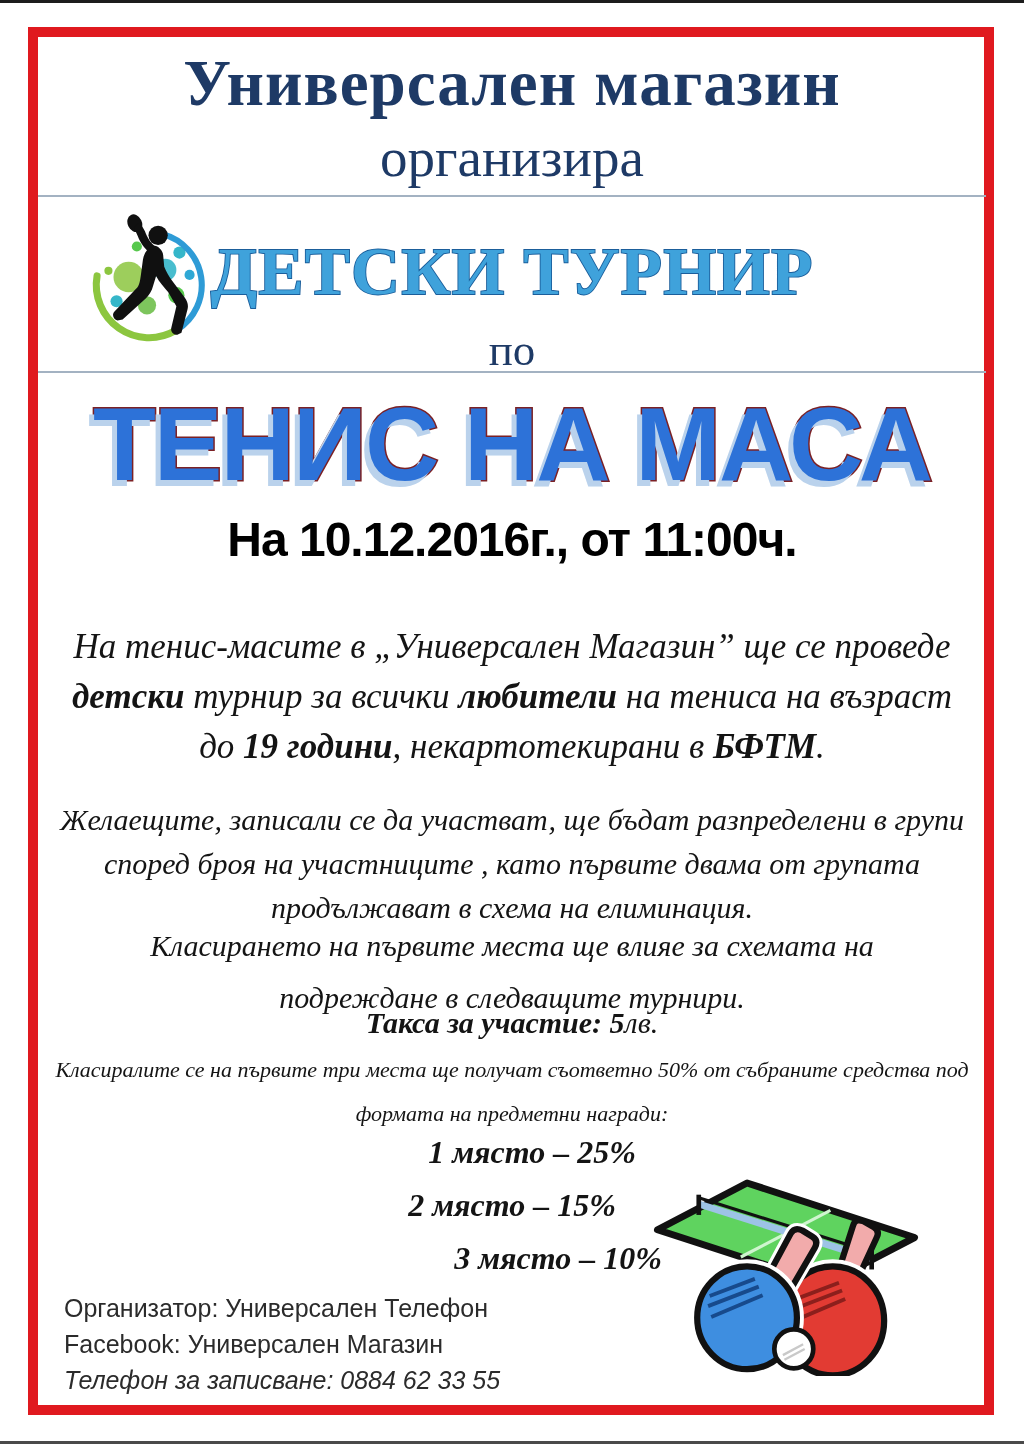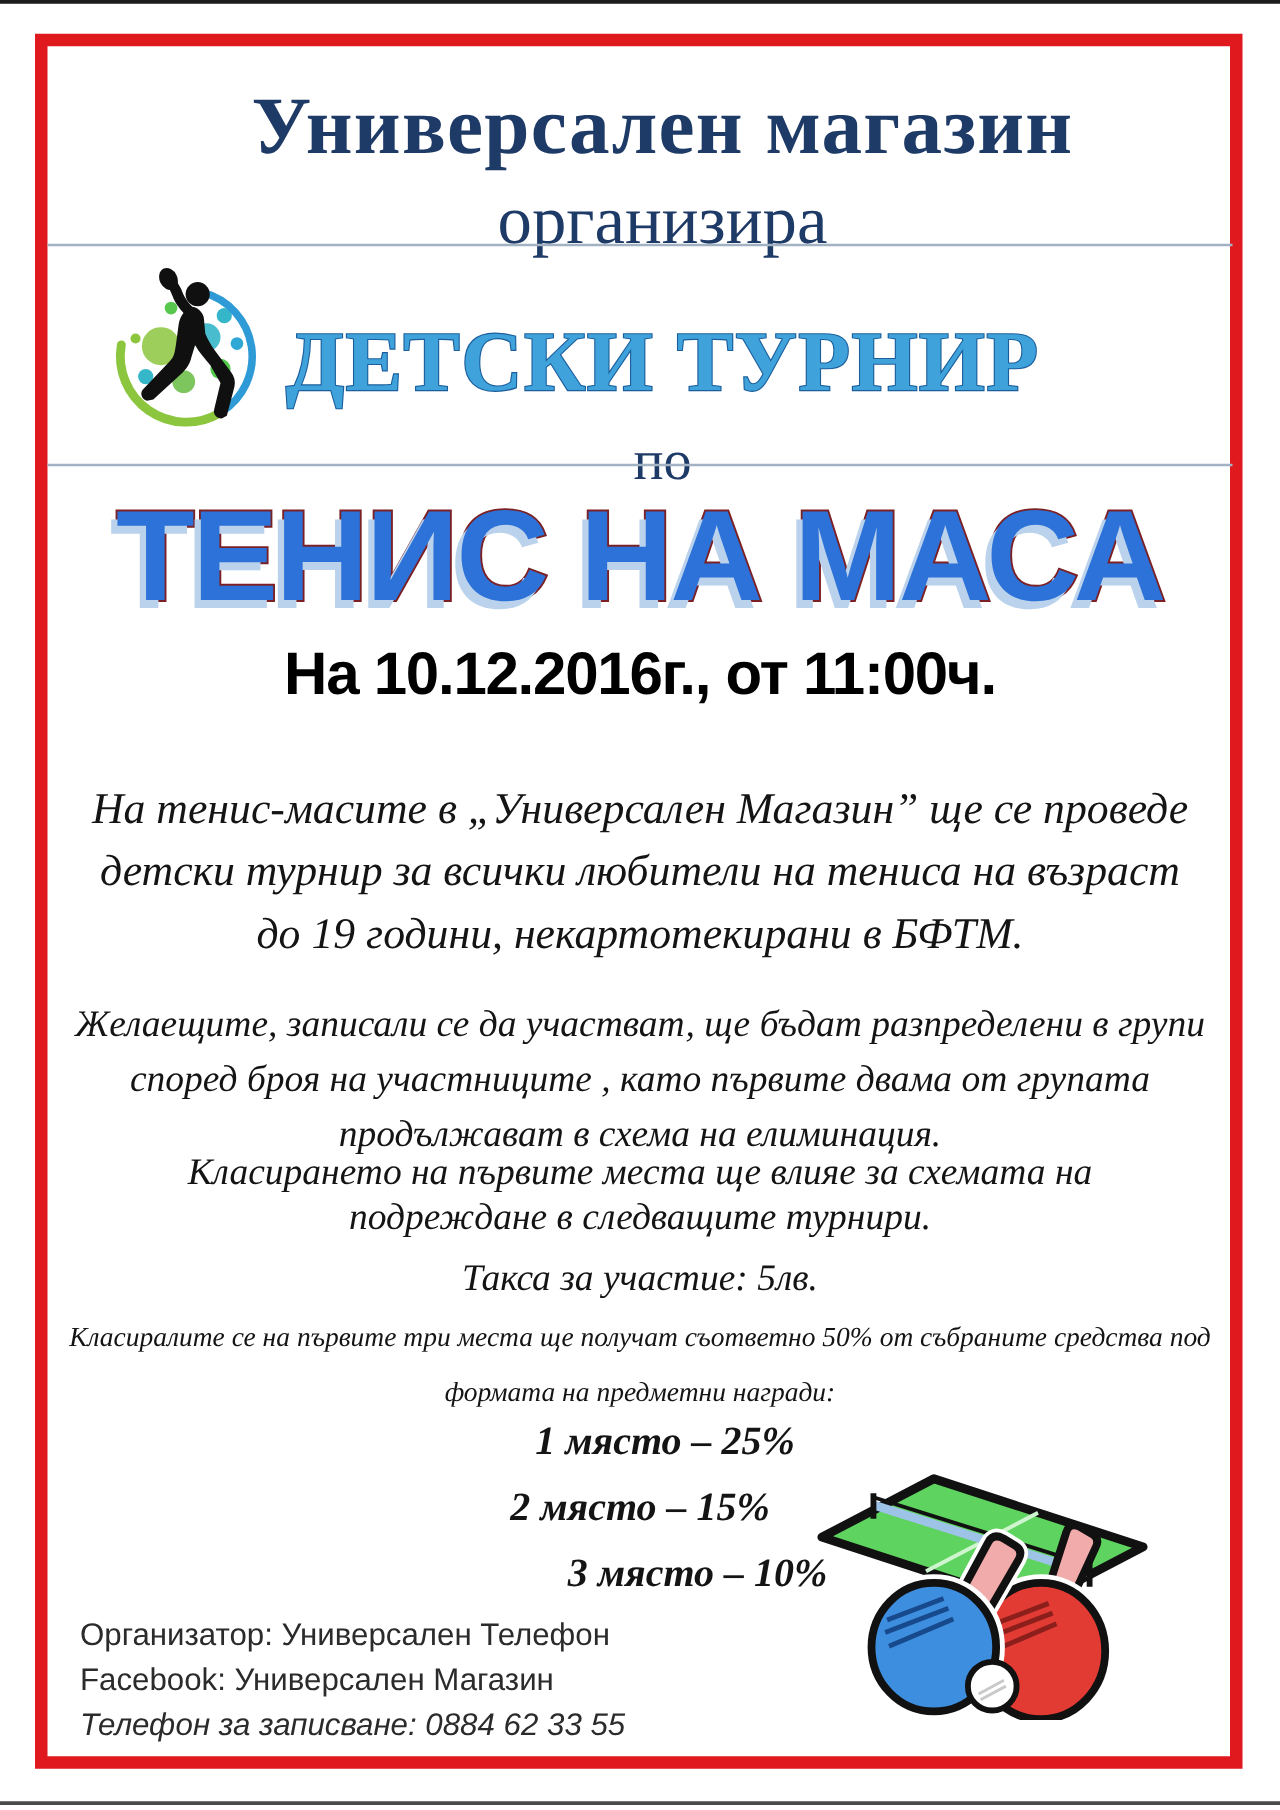--- a/index.html
+++ b/index.html
@@ -11,21 +11,21 @@
   .edge-top    { position:absolute; top:0; left:0; width:1024px; height:3px; background:#1c1c1c; }
   .edge-bottom { position:absolute; top:1441px; left:0; width:1024px; height:3px; background:#4a4a4a; }
   .frame {
     position:absolute; left:28px; top:27px; width:966px; height:1388px;
     border:10px solid #E0191F; box-sizing:border-box;
   }
   .sep { position:absolute; left:38px; width:948px; height:2px; background:#A3B2C2; }
   .sep1 { top:195px; }
   .sep2 { top:371px; }
 
-  .centered { position:absolute; left:40px; width:944px; text-align:center; margin:18px; }
+  .centered { position:absolute; left:40px; width:944px; text-align:center; margin:0; }
 
   .store {
     top:46px; font-size:65px; font-weight:bold; color:#1E3A66; letter-spacing:1px;
     font-family:"Liberation Serif", serif;
   }
   .organizes { top:126px; font-size:55px; color:#1E3A66; }
 
   .logo { position:absolute; left:78px; top:212px; width:142px; height:142px; }
 
   .tourn {
@@ -42,24 +42,24 @@
   }
   .date {
     position:absolute; left:0; top:512px; width:1024px; text-align:center;
     font-family:"Liberation Sans", sans-serif; font-weight:bold; font-size:48px;
     letter-spacing:-1px; color:#000;
   }
 
   .para { position:absolute; margin:0; text-align:center; font-style:italic; color:#141414; }
   .p1  { top:622px;  left:70px; width:884px; font-size:35px; line-height:50px; }
   .p2  { top:798px;  left:40px; width:944px; font-size:30px; line-height:44px; }
-  .p3  { top:920px;  left:70px; width:884px; font-size:30px; line-height:36px; }
+  .p3  { top:920px;  left:70px; width:884px; font-size:30px; line-height:52px; }
   .fee { top:1006px; left:70px; width:884px; font-size:30px; }
   .p4  { top:1048px; left:55px; width:914px; font-size:22px; line-height:44px; }
-  .b   { font-weight:normal; }
+  .b   { font-weight:bold; }
 
   .prize {
     position:absolute; left:0; width:1024px; text-align:center;
     font-weight:bold; font-style:italic; font-size:32px; color:#141414;
   }
   .prize1 { top:1134px;margin-left:20px; } .prize2 { top:1187px; } .prize3 { top:1240px;padding-left:46px; }
 
   .clipart { position:absolute; left:638px; top:1138px; width:296px; height:238px; }
 
   .footer {

